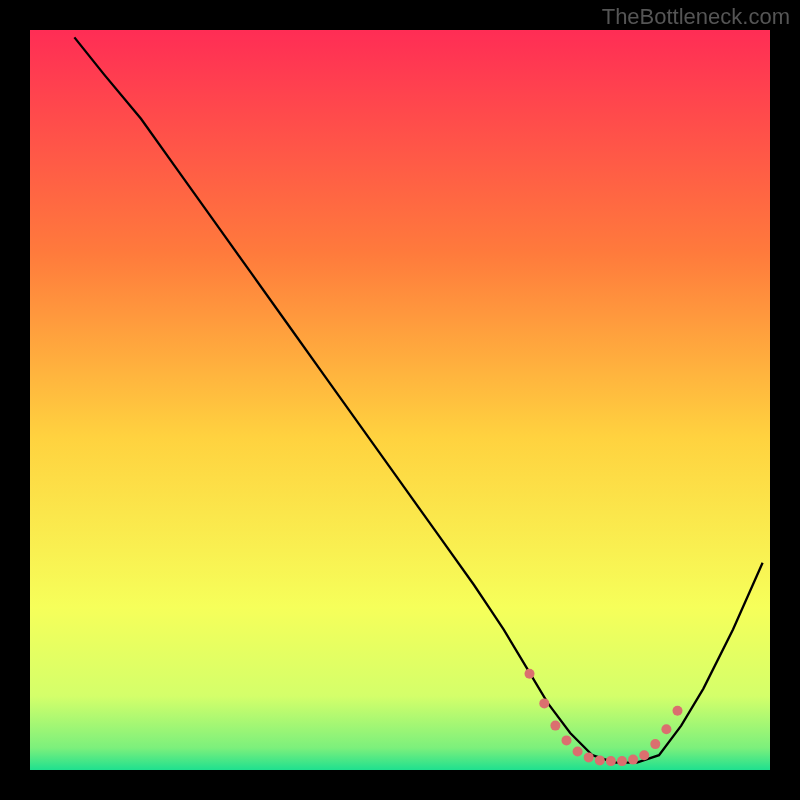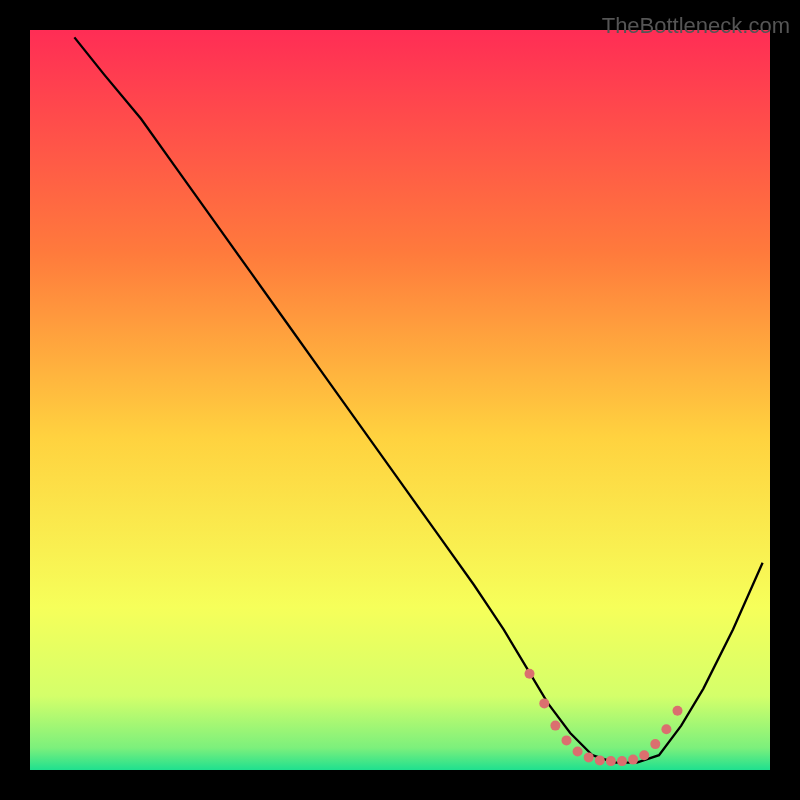--- a/index.html
+++ b/index.html
@@ -10,21 +10,21 @@
     background: #000;
     overflow: hidden;
   }
   .container {
     position: relative;
     width: 800px;
     height: 800px;
   }
   .watermark {
     position: absolute;
-    top: 13px;
+    top: 4px;
     right: 10px;
     color: #555555;
     font-family: Arial, Helvetica, sans-serif;
     font-size: 22px;
     font-weight: 500;
     z-index: 10;
   }
   svg.chart {
     position: absolute;
     top: 0;

